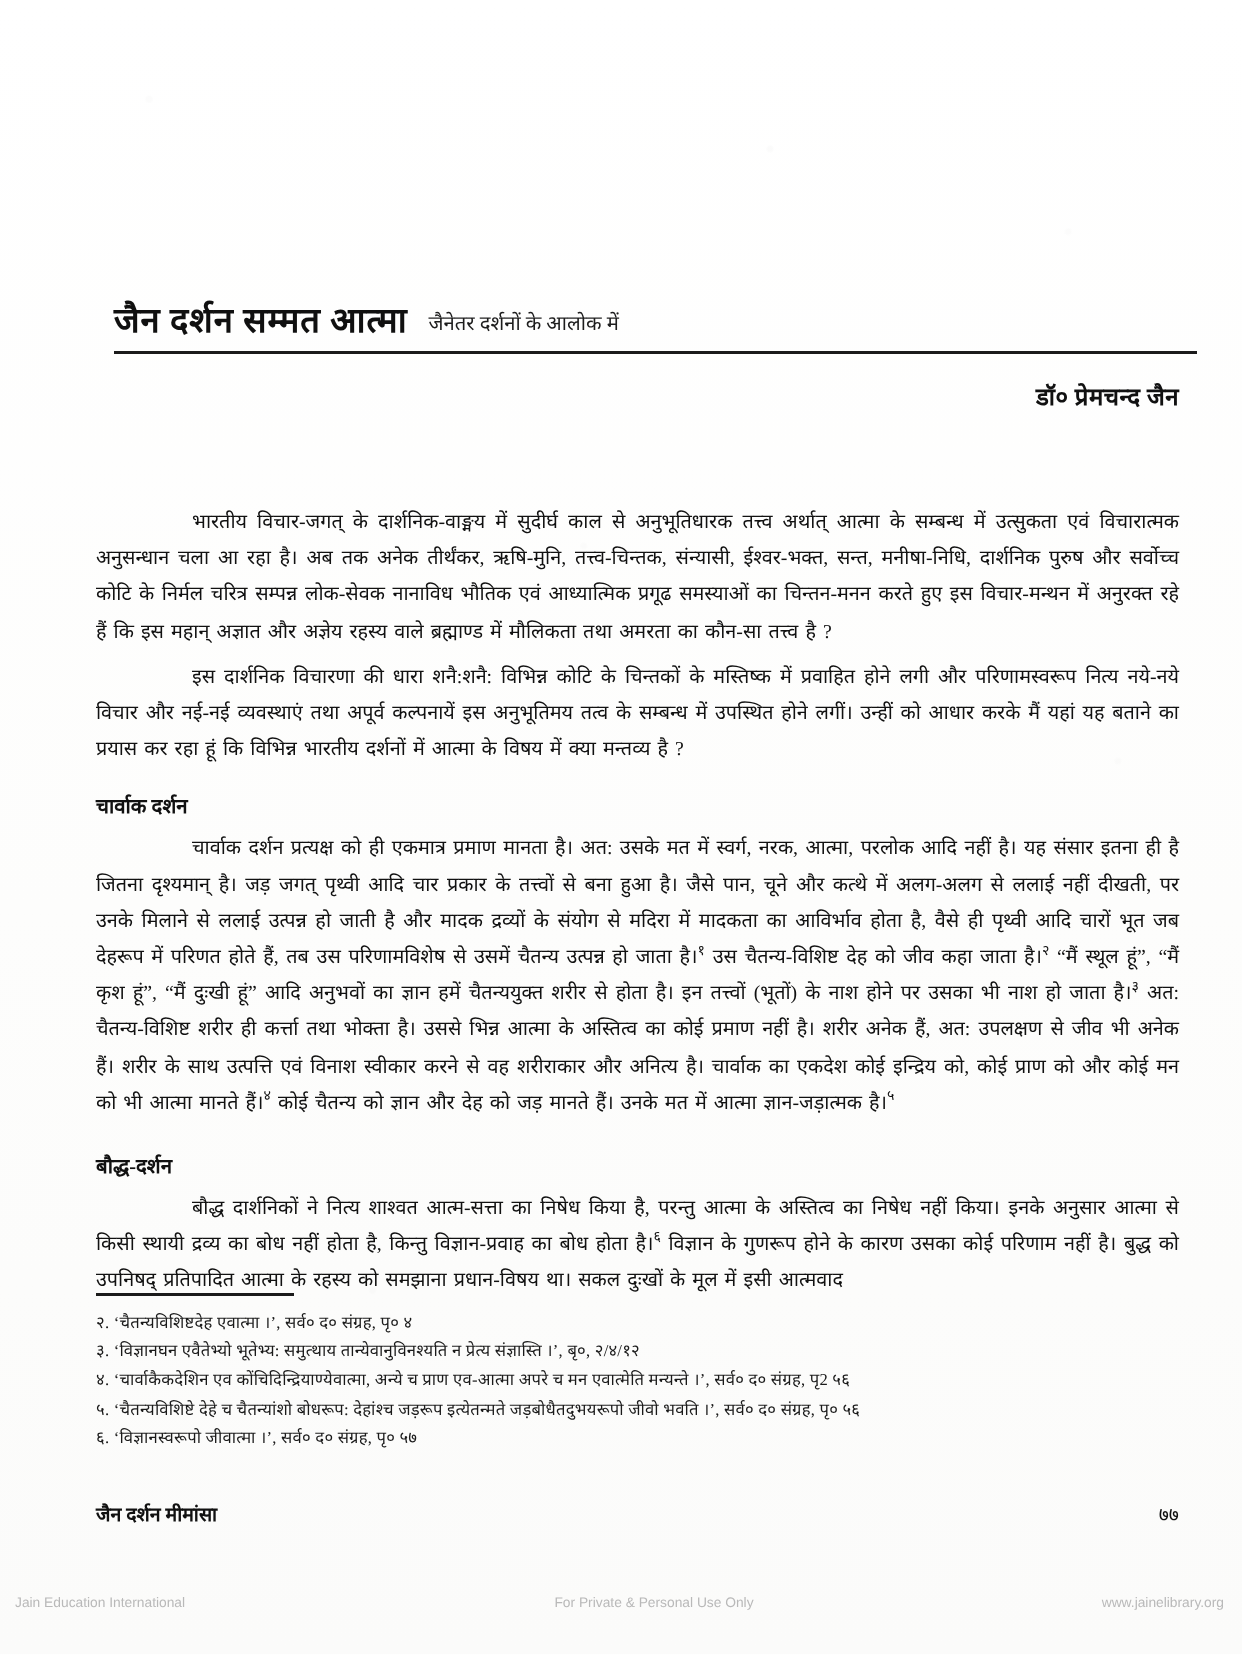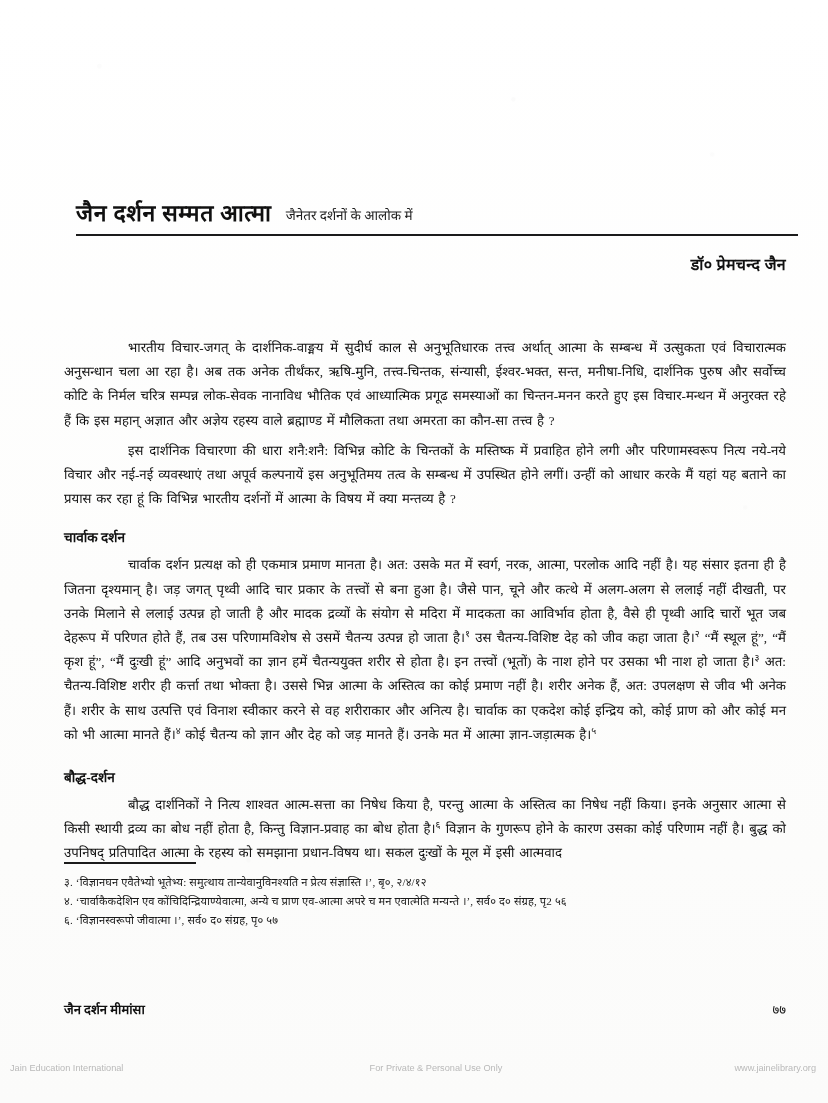--- a/index.html
+++ b/index.html
@@ -200,26 +200,34 @@
       <h2 class="section">चार्वाक दर्शन</h2>
       <p class="para">चार्वाक दर्शन प्रत्यक्ष को ही एकमात्र प्रमाण मानता है। अत: उसके मत में स्वर्ग, नरक, आत्मा, परलोक आदि नहीं है। यह संसार इतना ही है जितना दृश्यमान् है। जड़ जगत् पृथ्वी आदि चार प्रकार के तत्त्वों से बना हुआ है। जैसे पान, चूने और कत्थे में अलग-अलग से ललाई नहीं दीखती, पर उनके मिलाने से ललाई उत्पन्न हो जाती है और मादक द्रव्यों के संयोग से मदिरा में मादकता का आविर्भाव होता है, वैसे ही पृथ्वी आदि चारों भूत जब देहरूप में परिणत होते हैं, तब उस परिणामविशेष से उसमें चैतन्य उत्पन्न हो जाता है।<sup class="fn">१</sup> उस चैतन्य-विशिष्ट देह को जीव कहा जाता है।<sup class="fn">२</sup> “मैं स्थूल हूं”, “मैं कृश हूं”, “मैं दुःखी हूं” आदि अनुभवों का ज्ञान हमें चैतन्ययुक्त शरीर से होता है। इन तत्त्वों (भूतों) के नाश होने पर उसका भी नाश हो जाता है।<sup class="fn">३</sup> अत: चैतन्य-विशिष्ट शरीर ही कर्त्ता तथा भोक्ता है। उससे भिन्न आत्मा के अस्तित्व का कोई प्रमाण नहीं है। शरीर अनेक हैं, अत: उपलक्षण से जीव भी अनेक हैं। शरीर के साथ उत्पत्ति एवं विनाश स्वीकार करने से वह शरीराकार और अनित्य है। चार्वाक का एकदेश कोई इन्द्रिय को, कोई प्राण को और कोई मन को भी आत्मा मानते हैं।<sup class="fn">४</sup> कोई चैतन्य को ज्ञान और देह को जड़ मानते हैं। उनके मत में आत्मा ज्ञान-जड़ात्मक है।<sup class="fn">५</sup></p>
 
       <h2 class="section spaced-top">बौद्ध-दर्शन</h2>
       <p class="para">बौद्ध दार्शनिकों ने नित्य शाश्वत आत्म-सत्ता का निषेध किया है, परन्तु आत्मा के अस्तित्व का निषेध नहीं किया। इनके अनुसार आत्मा से किसी स्थायी द्रव्य का बोध नहीं होता है, किन्तु विज्ञान-प्रवाह का बोध होता है।<sup class="fn">६</sup> विज्ञान के गुणरूप होने के कारण उसका कोई परिणाम नहीं है। बुद्ध को उपनिषद् प्रतिपादित आत्मा के रहस्य को समझाना प्रधान-विषय था। सकल दुःखों के मूल में इसी आत्मवाद</p>
     </div>
 
     <div class="footnotes">
       <div class="fn-rule"></div>
       <div class="fn-item">
+        <span>२.</span>
+        <span>‘चैतन्यविशिष्टदेह एवात्मा ।’, सर्व० द० संग्रह, पृ० ४</span>
+      </div>
+      <div class="fn-item">
         <span>३.</span>
         <span>‘विज्ञानघन एवैतेभ्यो भूतेभ्य: समुत्थाय तान्येवानुविनश्यति न प्रेत्य संज्ञास्ति ।’, बृ०, २/४/१२</span>
       </div>
       <div class="fn-item">
         <span>४.</span>
         <span>‘चार्वाकैकदेशिन एव कोंचिदिन्द्रियाण्येवात्मा, अन्ये च प्राण एव-आत्मा अपरे च मन एवात्मेति मन्यन्ते ।’, सर्व० द० संग्रह, पृ2 ५६</span>
+      </div>
+      <div class="fn-item">
+        <span>५.</span>
+        <span>‘चैतन्यविशिष्टे देहे च चैतन्यांशो बोधरूप: देहांश्च जड़रूप इत्येतन्मते जड़बोधैतदुभयरूपो जीवो भवति ।’, सर्व० द० संग्रह, पृ० ५६</span>
       </div>
       <div class="fn-item">
         <span>६.</span>
         <span>‘विज्ञानस्वरूपो जीवात्मा ।’, सर्व० द० संग्रह, पृ० ५७</span>
       </div>
     </div>
 
     <div class="run-foot">
       <span class="run-foot-title">जैन दर्शन मीमांसा</span>
       <span class="run-foot-page">७७</span>

